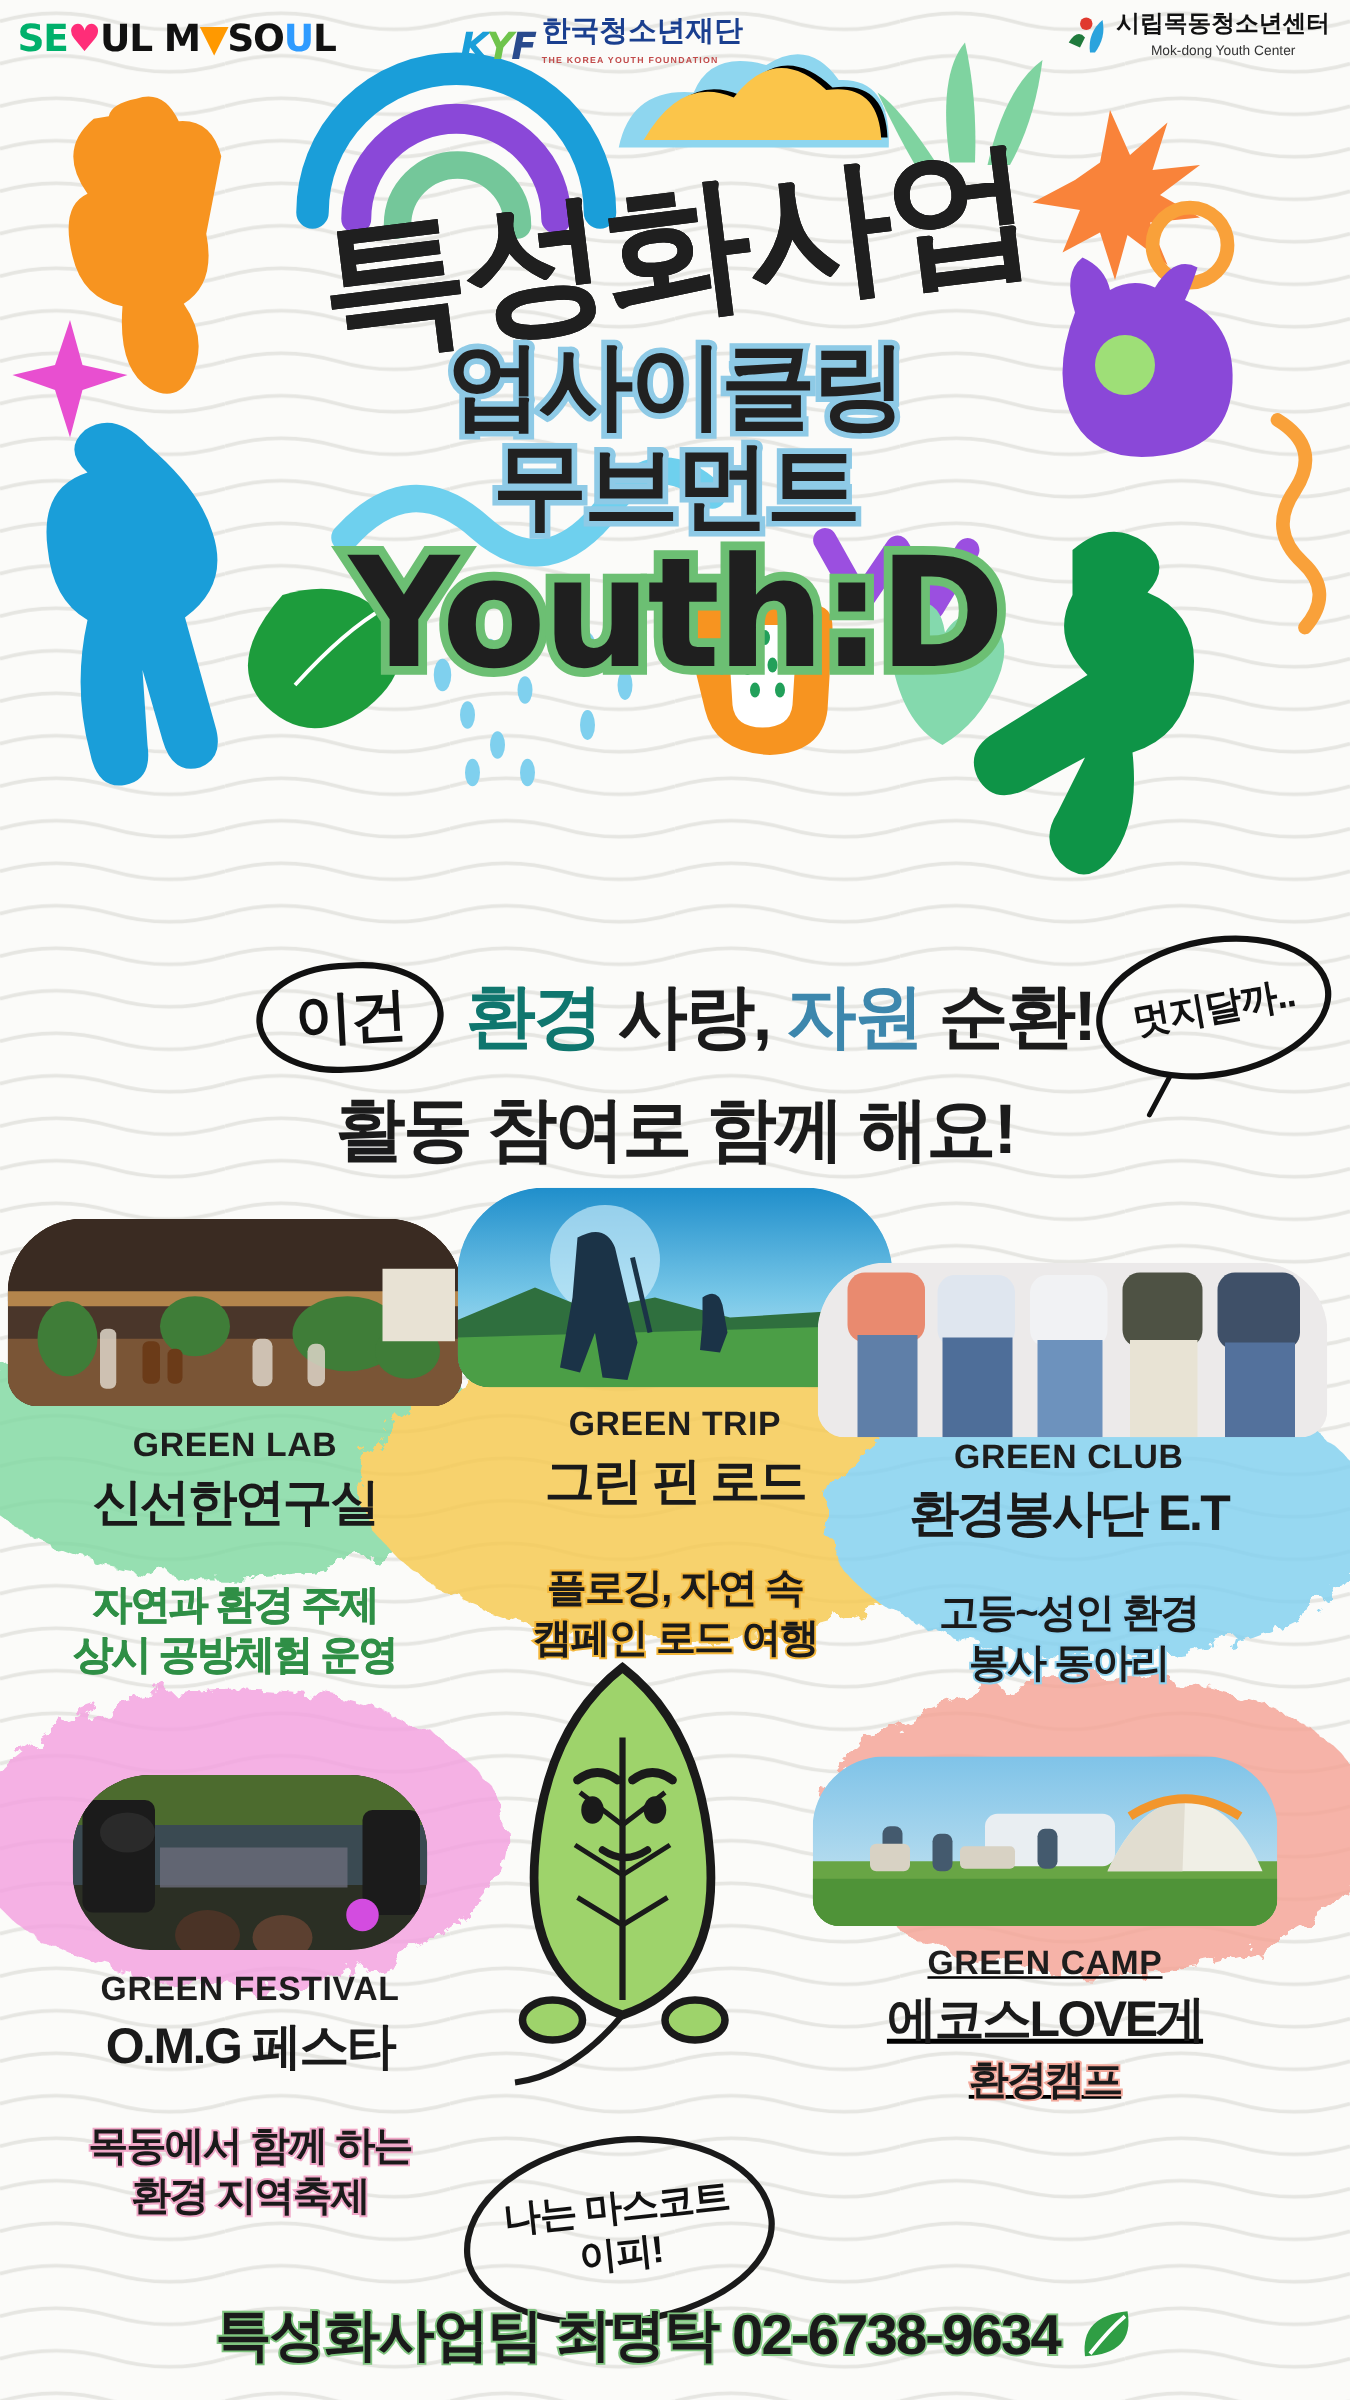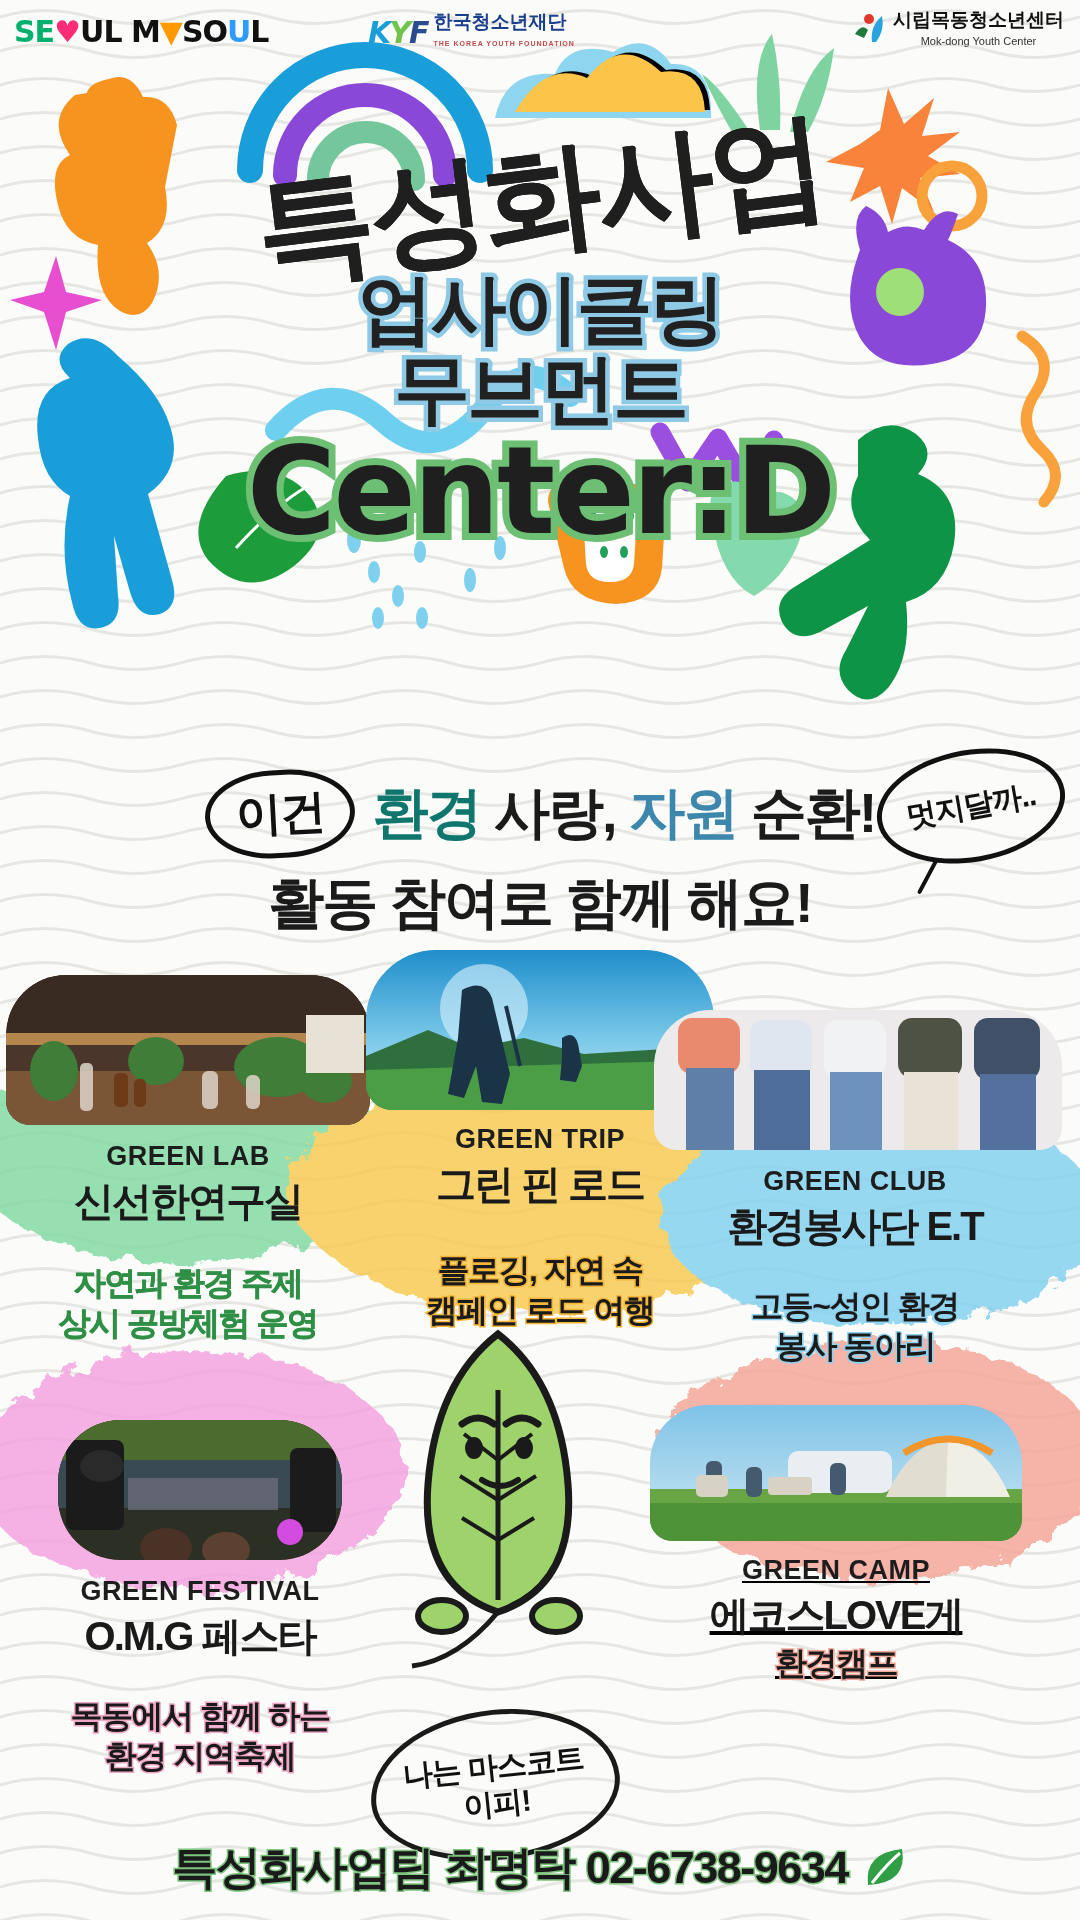--- a/index.html
+++ b/index.html
@@ -23,21 +23,21 @@
   
   .header{ position:absolute; top:0; left:0; width:1080px; height:70px; z-index:6; }
   .logo-seoul{ position:absolute; left:14px; top:14px; font-weight:bold; font-size:30px; letter-spacing:-1px;
      font-family:"DejaVu Sans", sans-serif; color:#111; display:flex; align-items:center; }
   .logo-seoul .g{color:#00b06b;} .logo-seoul .hrt{color:#ff2d78;} .logo-seoul .yl{color:#ff9900;}
   .logo-seoul .bl{color:#2e9bff;}
   .logo-kyf{ position:absolute; left:368px; top:12px; display:flex; align-items:flex-end; gap:6px; }
   .kyf-mark{ font-size:30px; font-weight:bold; color:#1a9ed9; letter-spacing:-2px; font-style:italic;
      font-family:"DejaVu Sans", sans-serif;}
   .kyf-mark .k2{color:#6fc44c;} .kyf-mark .k3{color:#2a4b8d;}
-  .kyf-kr{ font-size:19px; font-weight:bold; color:#1a3f8f; line-height:1.05; }
+  .kyf-kr{ font-size:23px; font-weight:bold; color:#1a3f8f; line-height:1.05; }
   .kyf-en{ font-size:7px; color:#c14a4a; letter-spacing:1px; font-weight:bold; }
   .logo-mokdong{ position:absolute; right:16px; top:10px; display:flex; align-items:center; gap:7px; }
   .md-kr{ font-size:19px; font-weight:bold; color:#111; line-height:1.1;}
   .md-en{ font-size:11px; color:#333; text-align:center; }
 
   
   .title-main{
     position:absolute; left:0; width:1080px; top:120px; text-align:center; z-index:5;
     font-size:118px; font-weight:900; color:#1f1f1f; letter-spacing:-4px;
     transform:rotate(-7deg); font-family:"Liberation Sans", sans-serif;
@@ -233,21 +233,21 @@
       <ellipse cx="470" cy="520" rx="7" ry="14"></ellipse>
     <ellipse cx="500" cy="548" rx="6" ry="12"></ellipse>
       <ellipse cx="470" cy="580" rx="6" ry="12"></ellipse>
   </g>
 </svg>
 
 <div class="title-main">특성화사업</div>
 
 <div class="title-sub" style="top:272px;">업사이클링</div>
 <div class="title-sub" style="top:352px;">무브먼트</div>
-<div class="greend" style="top:420px;">Center:D</div>
+<div class="greend" style="top:420px;">Youth:D</div>
 
 <div class="tag-wrap">
   <div class="tag-row1">
     <span class="pill-igeon">이건</span>
     <span class="tag-line"><span class="tag-green">환경</span><span> 사랑, </span><span class="tag-blue">자원</span><span> 순환!</span></span>
   </div>
   <div class="tag-row2">활동 참여로 함께 해요!</div>
   <div class="bubble-tail"></div>
   <div class="bubble-ask">멋지달까..</div>
 </div>
@@ -335,21 +335,21 @@
         <rect x="100" y="60" width="56" height="80" fill="#4e6e99"></rect>
         <rect x="170" y="10" width="62" height="58" rx="14" fill="#f1f2f4"></rect>
         <rect x="176" y="62" width="52" height="78" fill="#6d92bd"></rect>
         <rect x="244" y="8" width="64" height="60" rx="14" fill="#4e5244"></rect>
         <rect x="250" y="62" width="54" height="78" fill="#e8e3d4"></rect>
         <rect x="320" y="8" width="66" height="62" rx="14" fill="#3f5068"></rect>
         <rect x="326" y="64" width="56" height="76" fill="#53719c"></rect>
       </g>
     </svg>
   </div>
-  <div class="card-en" style="margin-top:16px;">GREEN CLUB</div>
+  <div class="card-en" style="margin-top:0;">GREEN CLUB</div>
   <div class="card-kr">환경봉사단 E.T</div>
   <div class="card-desc d-blue" style="margin-top:32px;">고등~성인 환경</div>
   <div class="card-desc d-blue">봉사 동아리</div>
 </div>
 
 <div class="card" style="left:20px; top:1420px; width:360px;">
   <div class="photo" style="height:140px; margin:0 38px; border-radius:62px; overflow:hidden;">
     <svg width="100%" height="100%" viewBox="0 0 284 140" preserveAspectRatio="none">
       <rect width="284" height="140" fill="#2b2f24"></rect>
       <rect y="0" width="284" height="56" fill="#4c6b2e"></rect>

